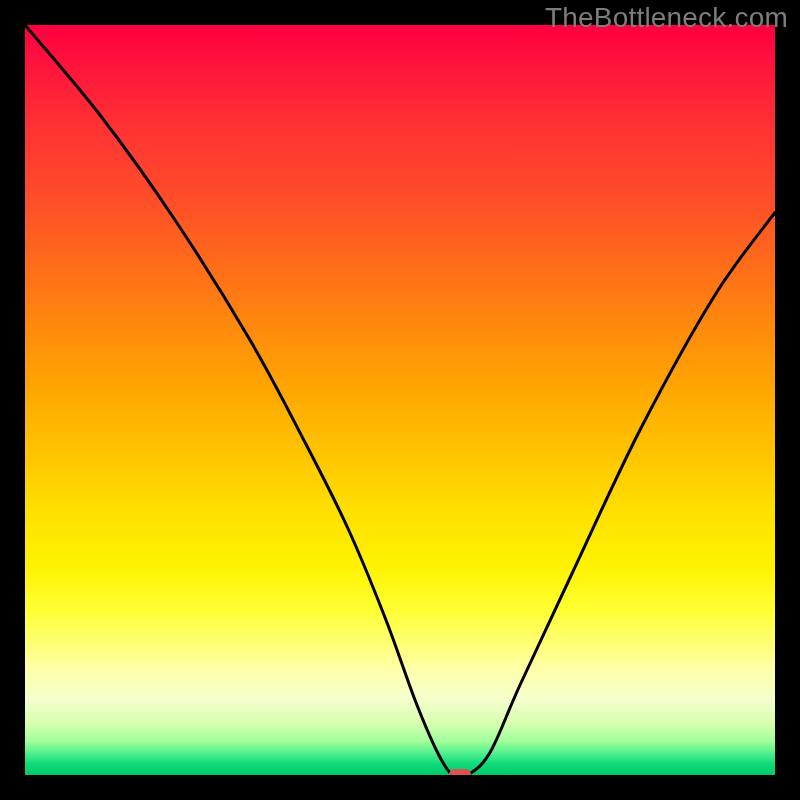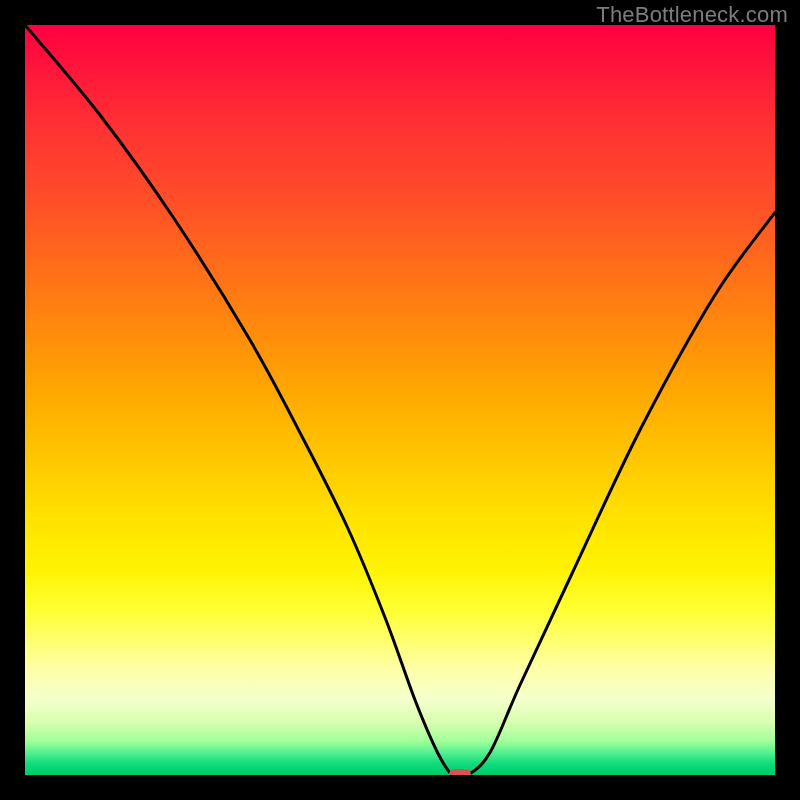--- a/index.html
+++ b/index.html
@@ -61,21 +61,21 @@
     height: 11px;
     background: #d9544f;
     border-radius: 6px;
   }
   .watermark {
     position: absolute;
     top: 2px;
     right: 12px;
     color: #7d7d7d;
     font-family: Arial, Helvetica, sans-serif;
-    font-size: 22px;
+    font-size: 28px;
     letter-spacing: 0.2px;
   }
 </style>
 </head>
 <body>
 
 <div class="frame">
 
   <div class="plot">
     <div class="gradient"></div>

